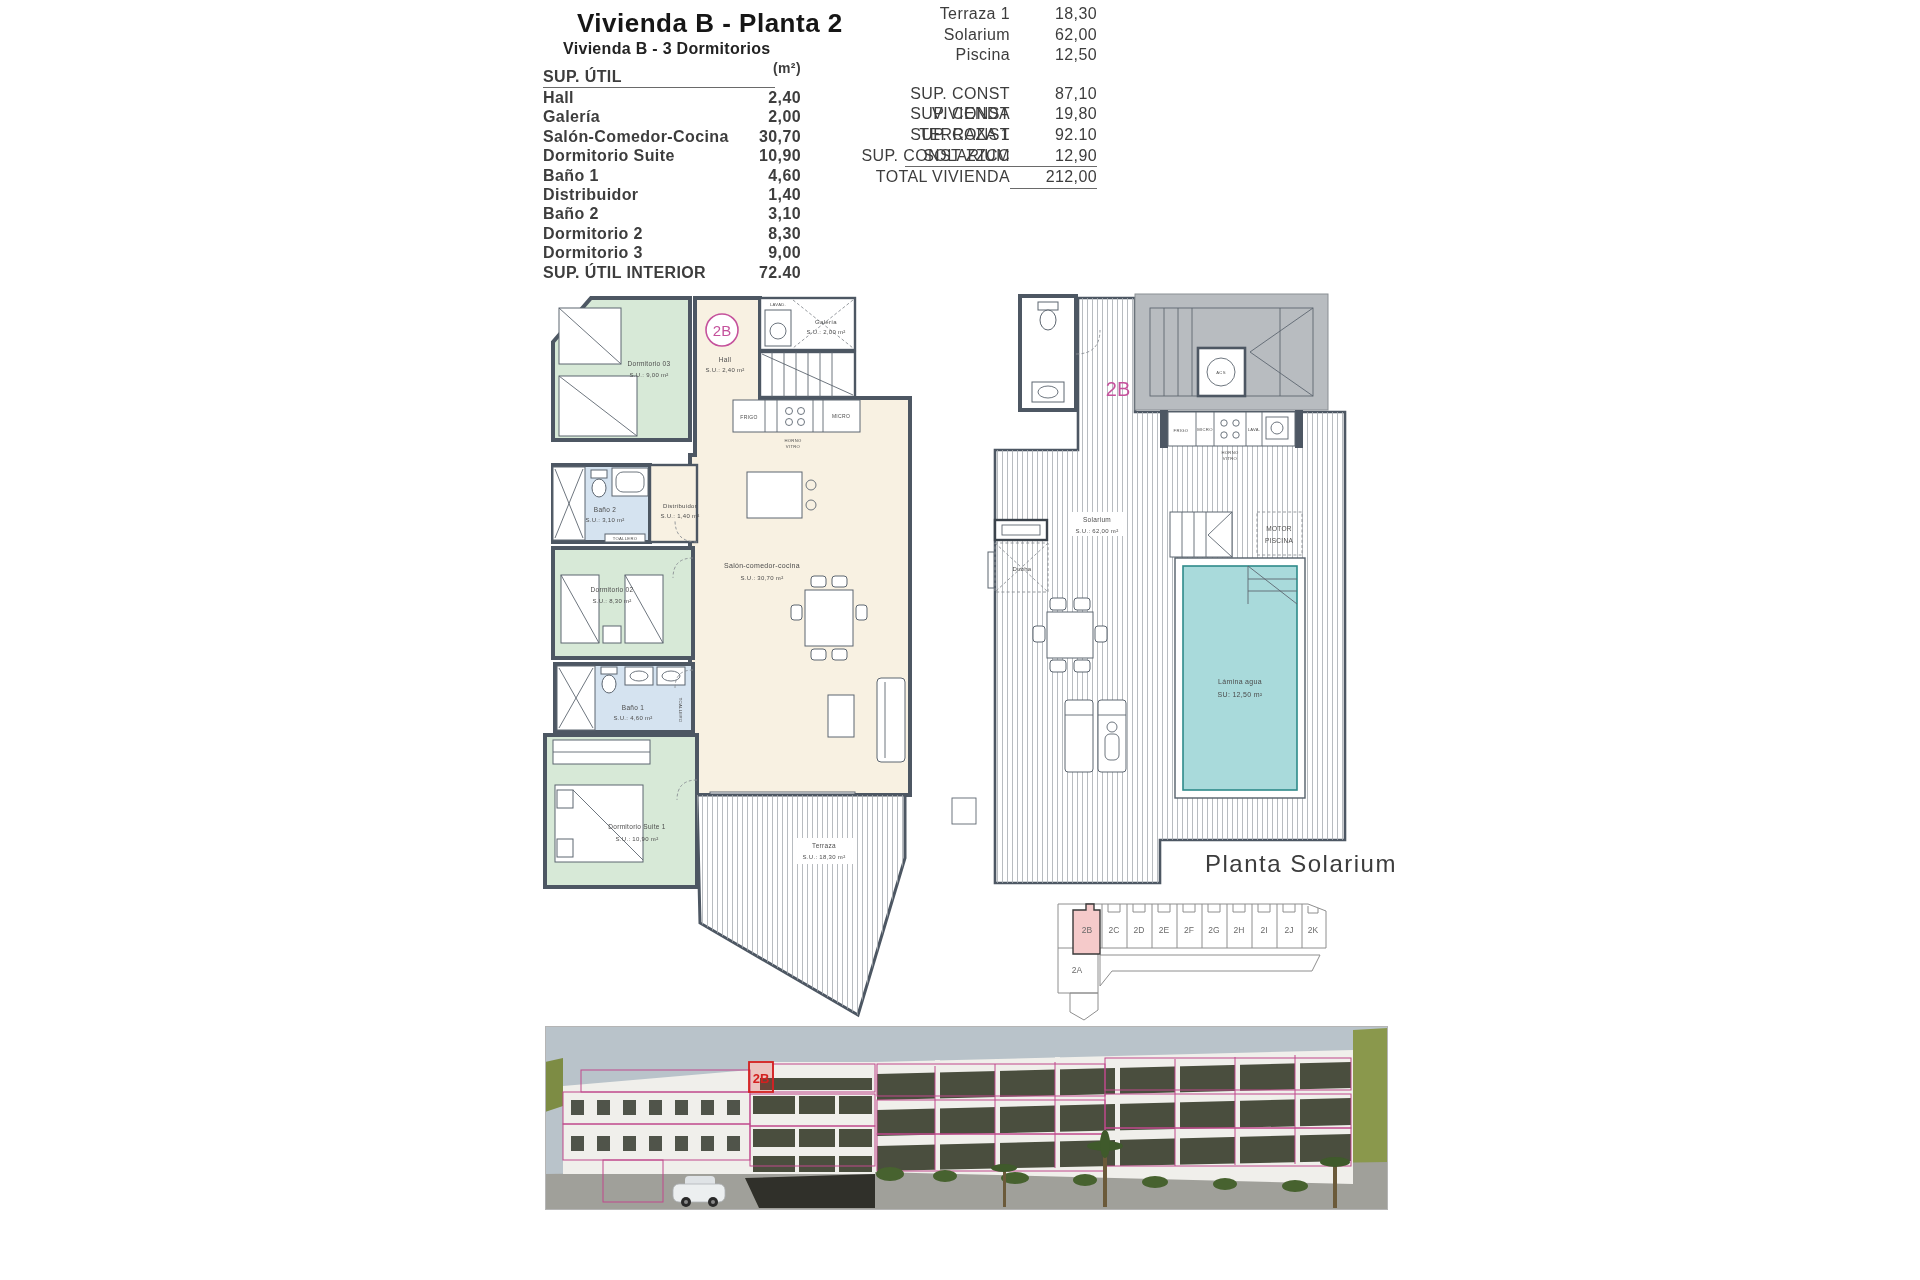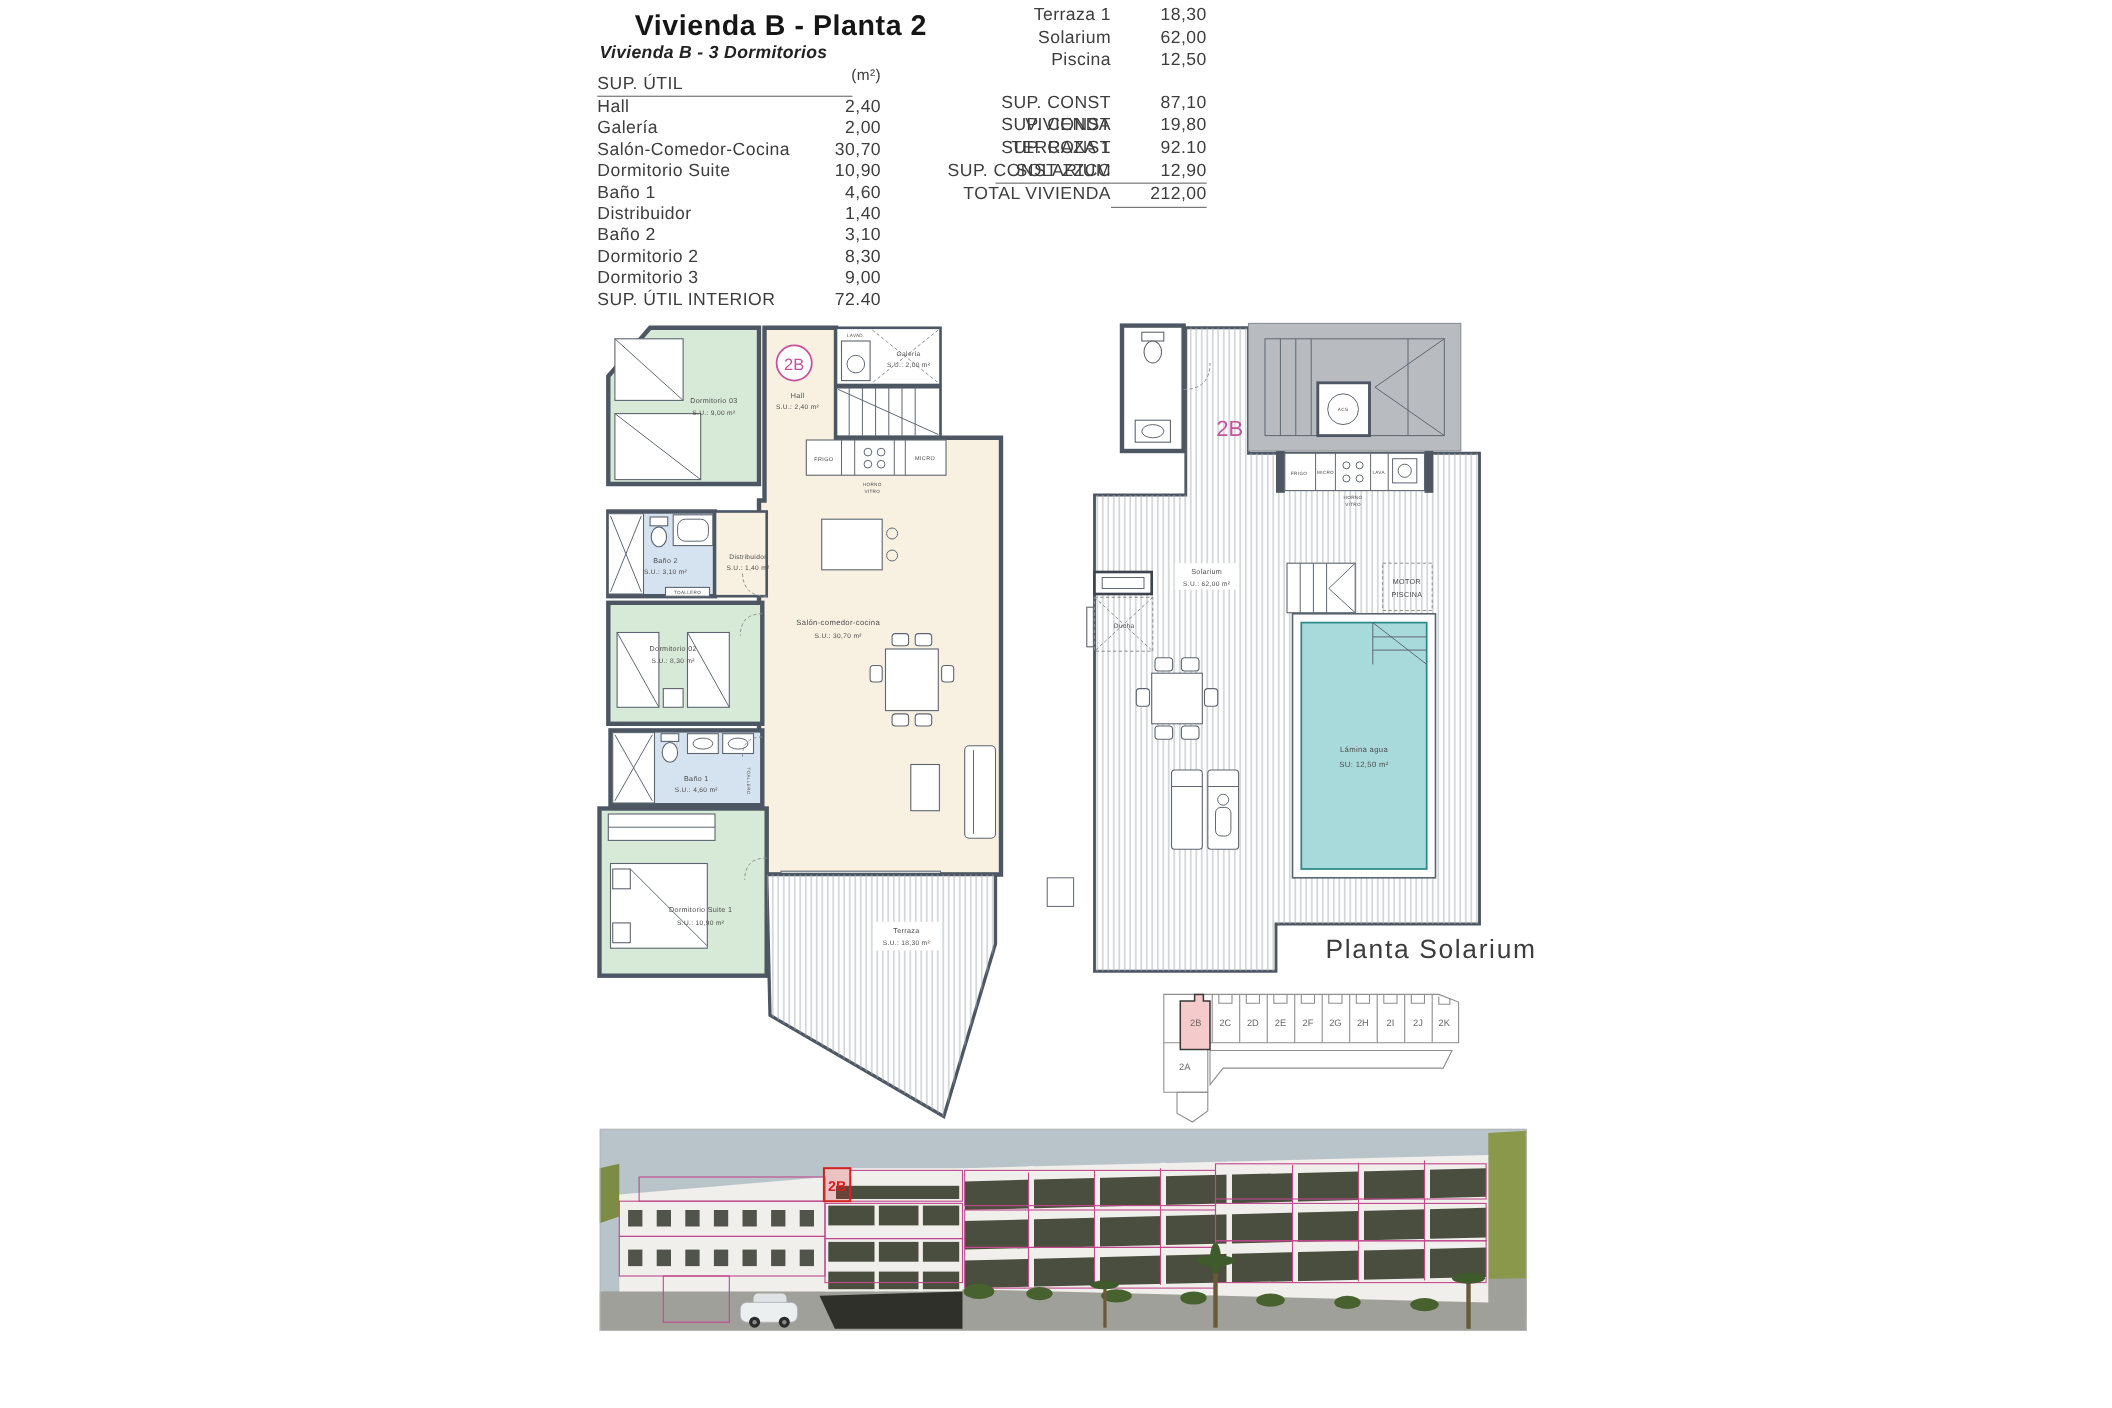--- a/index.html
+++ b/index.html
@@ -3,21 +3,21 @@
 <meta charset="utf-8">
 <style>
   html,body{margin:0;padding:0;background:#ffffff;}
   #page{position:relative;width:1920px;height:1280px;background:#ffffff;overflow:hidden;
         font-family:"Liberation Sans",sans-serif;color:#3f3f3f;}
   .abs{position:absolute;}
   
   .title{font-size:26px;font-weight:bold;color:#161616;letter-spacing:.5px;}
   .subtitle{font-size:16px;font-weight:bold;color:#222;letter-spacing:.3px;}
   
-  .su{width:258px;font-size:16px;letter-spacing:.4px;color:#3d3d3d;}
+  .su{width:258px;font-size:16px;letter-spacing:.4px;color:#3d3d3d;font-weight:bold;}
   .su-head{position:relative;height:24px;}
   .su-head .h-lbl{position:absolute;left:0;bottom:2px;}
   .su-head .h-unit{position:absolute;right:0;bottom:12px;font-size:14px;}
   .su-head .h-line{position:absolute;left:0;bottom:0;width:232px;border-bottom:1px solid #6a6a6a;}
   .su-row{display:flex;justify-content:space-between;height:19.4px;line-height:19.4px;}
   
   .sc{width:244px;font-size:16px;letter-spacing:.4px;color:#3d3d3d;}
   .sc-row{display:flex;height:20.6px;line-height:20.6px;}
   .sc-row .lbl-l{flex:1;text-align:right;}
   .sc-row .lbl-r{flex:1;text-align:right;}
@@ -36,21 +36,21 @@
   .thin{fill:none;stroke:#5d6670;stroke-width:.9;}
   .dash{fill:none;stroke:#8a8f94;stroke-width:.9;stroke-dasharray:3 2.2;}
   .pink{fill:#c5529c;}
 </style>
 </head>
 <body>
 
 <div id="page">
 
   <div class="abs title" style="left:577px;top:8px;">Vivienda B - Planta 2</div>
-  <div class="abs subtitle" style="left:545px;top:40px;font-style:italic;">Vivienda B - 3 Dormitorios</div>
+  <div class="abs subtitle" style="left:563px;top:40px;">Vivienda B - 3 Dormitorios</div>
 
   <div class="abs su" style="left:543px;top:64px;">
     <div class="su-head">
       <span class="h-lbl">SUP. ÚTIL</span>
       <span class="h-unit">(m²)</span>
       <span class="h-line"></span>
     </div>
     <div class="su-row">
         <span>Hall</span>
         <span>2,40</span>

